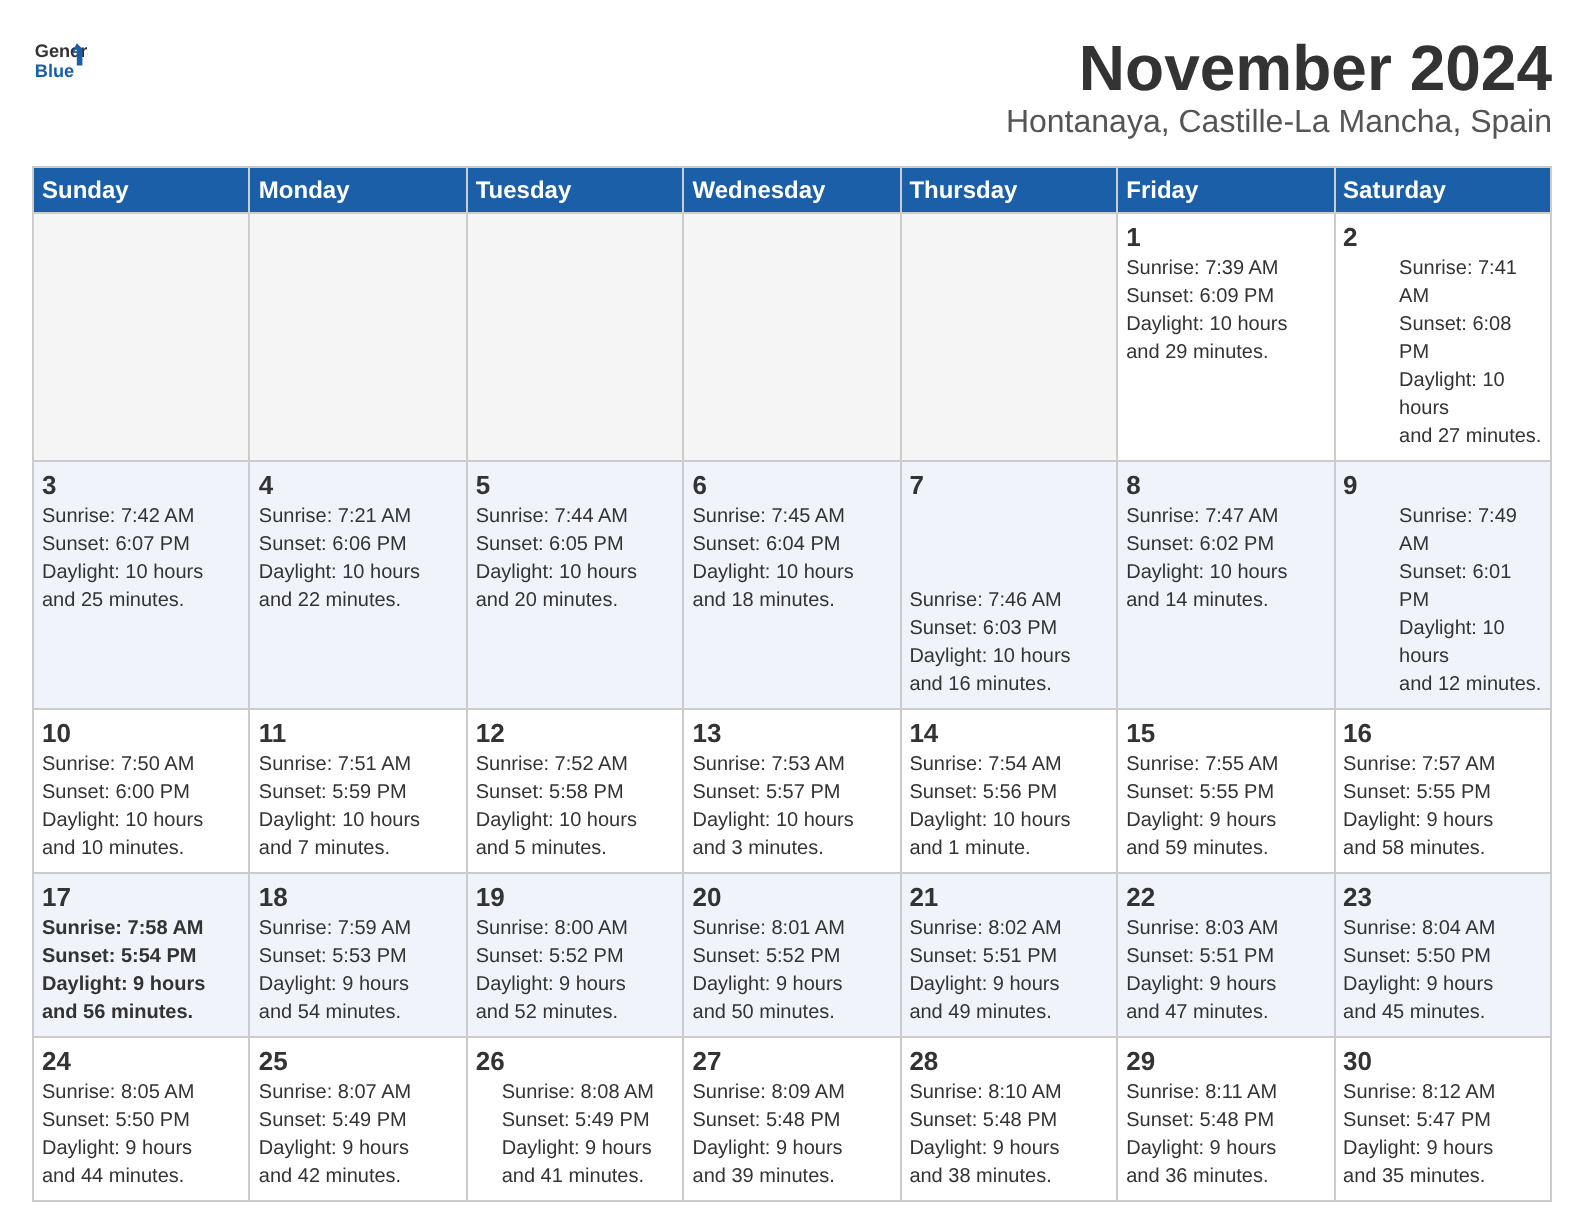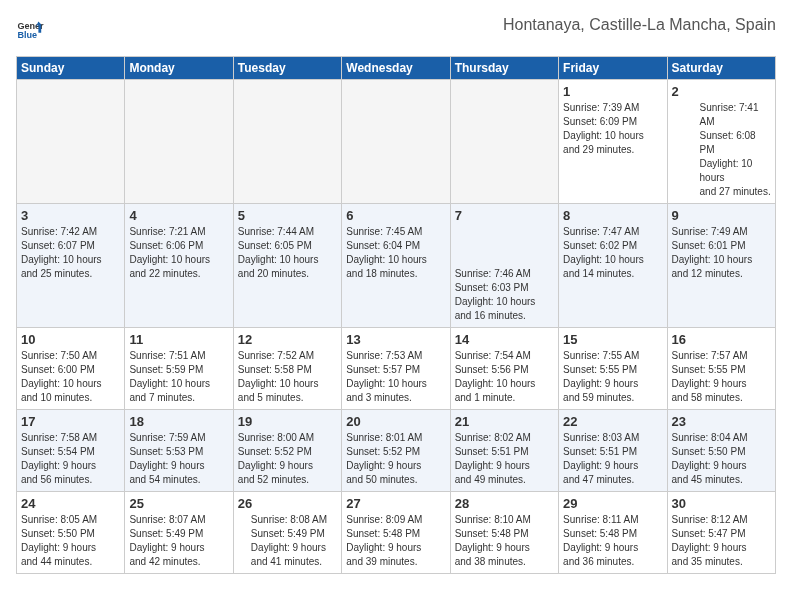--- a/index.html
+++ b/index.html
@@ -83,20 +83,21 @@
 
 <div class="header-section">
   <div class="logo">
     <svg class="logo-icon" viewBox="0 0 40 40">
       <text x="2" y="18" font-size="13" font-weight="bold" fill="#333">General</text>
       <text x="2" y="32" font-size="13" font-weight="bold" fill="#1a5fa8">Blue</text>
       <polygon points="32,8 40,16 36,12 36,24 32,24 32,12 28,16" fill="#1a5fa8"></polygon>
     </svg>
   </div>
   <div class="title-section">
+    <div class="month-title">November 2024</div>
     <div class="location-title">Hontanaya, Castille-La Mancha, Spain</div>
   </div>
 </div>
 
 <table>
   <thead>
     <tr>
       <th>Sunday</th>
       <th>Monday</th>
       <th>Tuesday</th>
@@ -166,21 +167,21 @@
         </td>
         <td class="shaded">
           <span class="day-number">8</span>
           <div class="day-info" style="white-space: pre-line;">Sunrise: 7:47 AM
 Sunset: 6:02 PM
 Daylight: 10 hours
 and 14 minutes.</div>
         </td>
         <td class="shaded">
           <span class="day-number">9</span>
-          <div class="day-info" style="white-space: pre-line;">Sunrise: 7:49 AM
+          <div class="day-info" style="white-space: pre-line; margin-left: 28px;">Sunrise: 7:49 AM
 Sunset: 6:01 PM
 Daylight: 10 hours
 and 12 minutes.</div>
         </td>
       </tr>
       <tr>
         <td>
           <span class="day-number">10</span>
           <div class="day-info" style="white-space: pre-line;">Sunrise: 7:50 AM
 Sunset: 6:00 PM
@@ -226,21 +227,21 @@
           <span class="day-number">16</span>
           <div class="day-info" style="white-space: pre-line;">Sunrise: 7:57 AM
 Sunset: 5:55 PM
 Daylight: 9 hours
 and 58 minutes.</div>
         </td>
       </tr>
       <tr>
         <td class="shaded">
           <span class="day-number">17</span>
-          <div class="day-info" style="white-space: pre-line;">Sunrise: 7:58 AM
+          <div class="day-info" style="white-space: pre-line; font-weight: bold;">Sunrise: 7:58 AM
 Sunset: 5:54 PM
 Daylight: 9 hours
 and 56 minutes.</div>
         </td>
         <td class="shaded">
           <span class="day-number">18</span>
           <div class="day-info" style="white-space: pre-line;">Sunrise: 7:59 AM
 Sunset: 5:53 PM
 Daylight: 9 hours
 and 54 minutes.</div>

